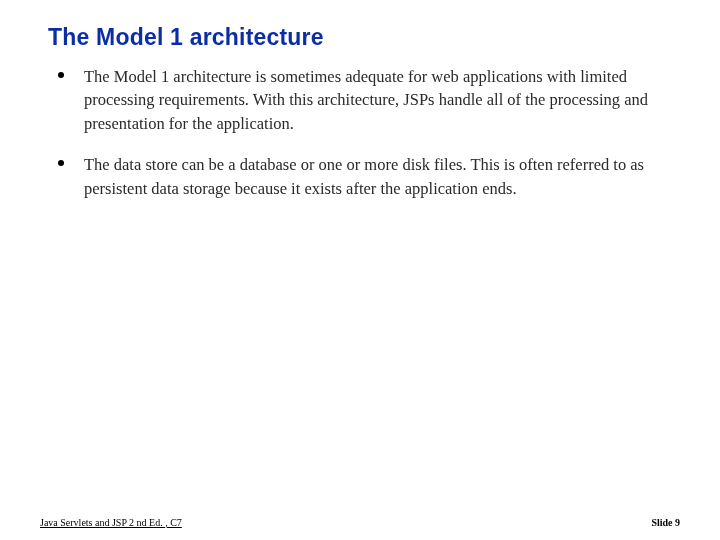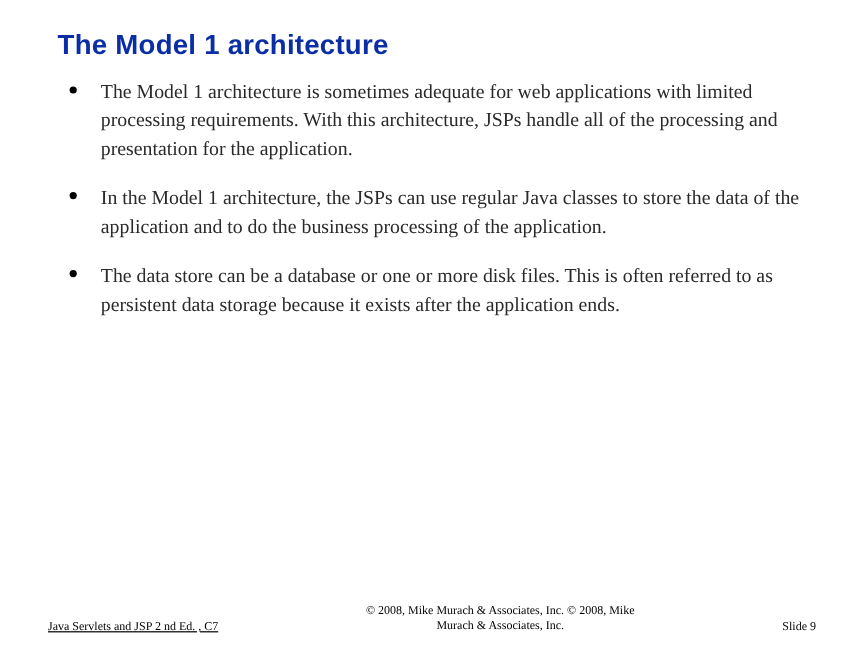--- a/index.html
+++ b/index.html
@@ -6,44 +6,36 @@
   html, body { width: 720px; height: 540px; background: #fff; font-family: Georgia, 'Times New Roman', serif; color: #2a2a2a; }
   .slide { position: relative; width: 720px; height: 540px; padding: 24px 40px 0 48px; }
   .title { font-family: Arial, Helvetica, sans-serif; font-weight: 700; font-size: 23px; color: #0b2ea7; letter-spacing: 0.2px; margin-bottom: 14px; }
   ul.bullets { list-style: none; }
   ul.bullets li { position: relative; padding-left: 36px; font-size: 16.5px; line-height: 1.42; margin-bottom: 18px; }
   ul.bullets li .dot { position: absolute; left: 10px; top: 7px; width: 6px; height: 6px; background: #000; border-radius: 50%; }
   .italic { }
   .footer { position: absolute; left: 0; bottom: 12px; width: 720px; padding: 0 40px; display: flex; align-items: flex-end; justify-content: space-between; font-family: 'Times New Roman', Times, serif; font-size: 10px; color: #000; }
   .footer .left { flex: 0 0 auto; white-space: nowrap; text-decoration: underline; }
   .footer .center { flex: 1 1 auto; text-align: center; line-height: 1.2; }
-  .footer .right { flex: 0 0 auto; white-space: nowrap; }
+  .footer .right { flex: 0 0 auto; white-space: nowrap; font-weight: bold; }
 </style>
 </head>
 <body>
 
 <div class="slide">
   <h1 class="title">The Model 1 architecture</h1>
 
   <ul class="bullets">
     <li>
       <span class="dot"></span>
       <span><span>The </span><span class="italic">Model 1 architecture</span><span> is sometimes adequate for web applications with limited processing requirements. With this architecture, JSPs handle all of the processing and presentation for the application.</span></span>
     </li>
     <li>
       <span class="dot"></span>
-      <span><span>In the Model 1 architecture, the JSPs can use regular Java classes to store the data of the application and to do the business processing of the application.</span></span>
-    </li>
-    <li>
-      <span class="dot"></span>
       <span><span>The </span><span class="italic">data store</span><span> can be a database or one or more disk files. This is often referred to as </span><span class="italic">persistent data storage</span><span> because it exists after the application ends.</span></span>
     </li>
   </ul>
 
   <div class="footer">
     <div class="left">Java Servlets and JSP 2 nd Ed. , C7</div>
-    <div class="center">
-      <div>© 2008, Mike Murach &amp; Associates, Inc. © 2008, Mike</div>
-      <div>Murach &amp; Associates, Inc.</div>
-    </div>
     <div class="right">Slide 9</div>
   </div>
 </div>
 
 </body></html>

